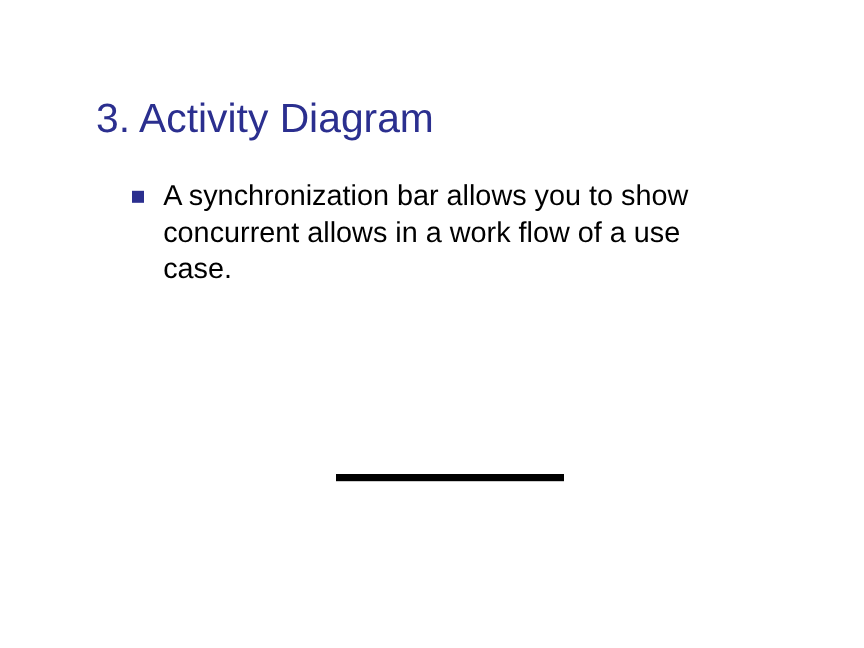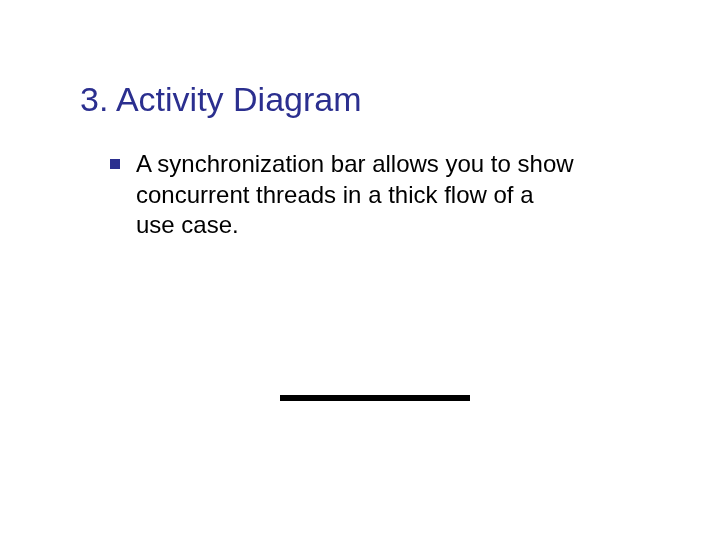--- a/index.html
+++ b/index.html
@@ -12,17 +12,17 @@
   .sync-bar { position: absolute; left: 280px; top: 395px; width: 190px; height: 6px; background: #000; }
 </style>
 </head>
 <body>
 
 <div class="slide">
   <h1 class="title">3. Activity Diagram</h1>
   <ul class="bullets">
     <li>
       <span class="sq"></span>
-      <span>A synchronization bar allows you to show concurrent threads in a thick flow of a use case.</span>
+      <span>A synchronization bar allows you to show concurrent allows in a work flow of a use case.</span>
     </li>
   </ul>
   <div class="sync-bar"></div>
 </div>
 
 </body></html>

